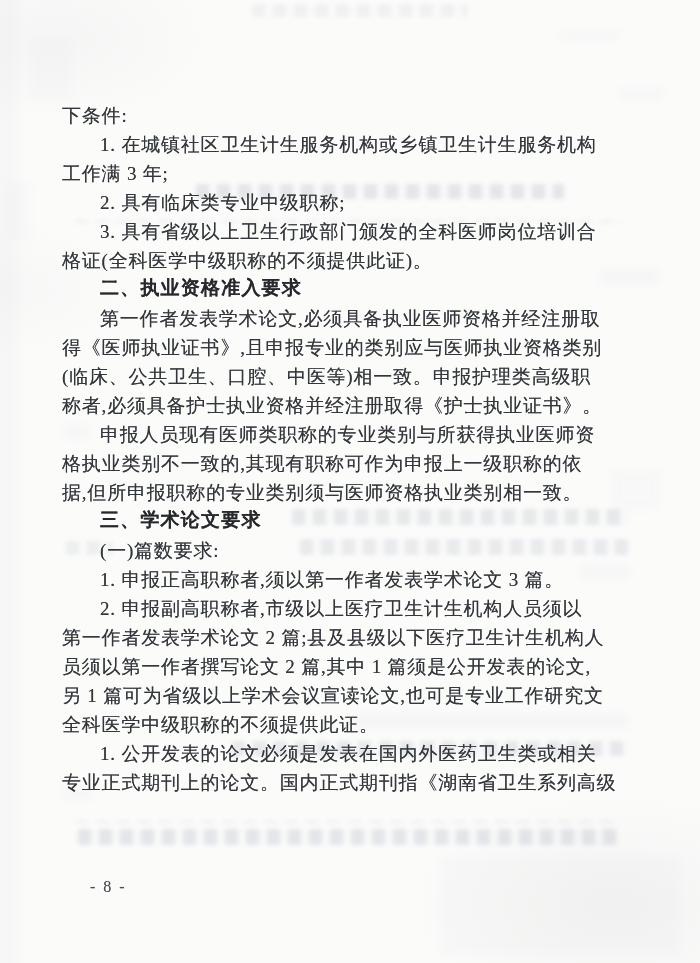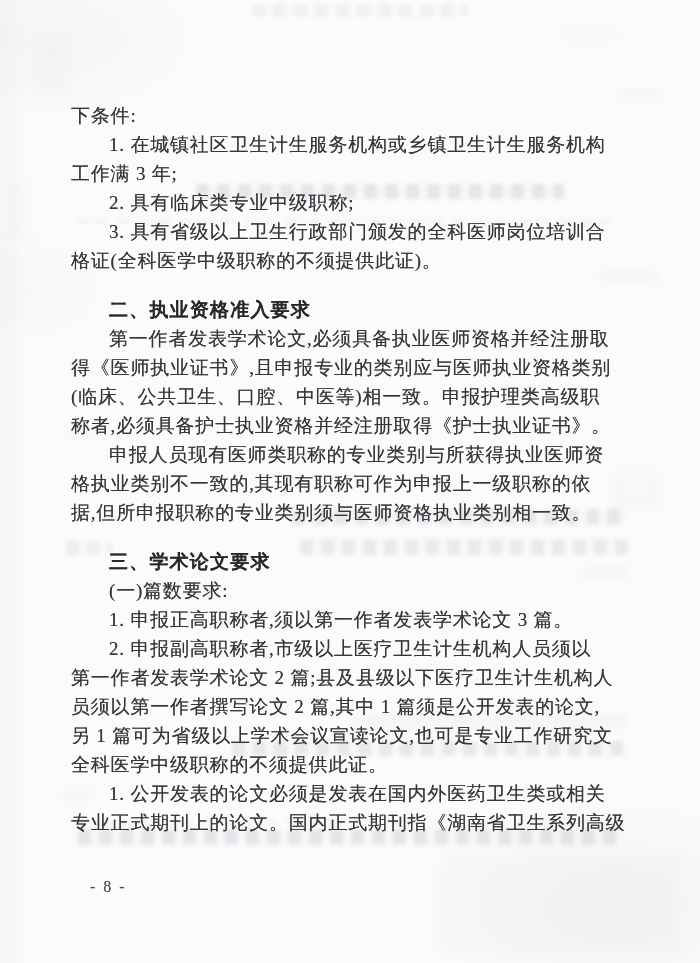--- a/index.html
+++ b/index.html
@@ -19,40 +19,39 @@
     inset: 0;
     background:
       radial-gradient(220px 120px at 8% 4%, rgba(190,192,196,0.10), rgba(190,192,196,0) 70%),
       radial-gradient(300px 160px at 88% 94%, rgba(185,188,192,0.12), rgba(185,188,192,0) 70%),
       radial-gradient(160px 90px at 2% 30%, rgba(200,202,206,0.08), rgba(200,202,206,0) 70%),
       linear-gradient(90deg, rgba(205,207,210,0.10) 0 10px, rgba(205,207,210,0) 26px),
       #fbfbfa;
   }
   .text-block {
     position: absolute;
-    left: 71px;
+    left: 62px;
     top: 101px;
     width: 558px;
   }
   .line {
     height: 29px;
     line-height: 29px;
     font-size: 19px;
     letter-spacing: 0.8px;
     color: #33373b;
     white-space: nowrap;
     text-shadow: 0 0 0.5px rgba(52,57,62,0.7);
   }
   .line.indent { padding-left: 38px; }
   .line.heading {
-    font-family: Liberation Sans, sans-serif;
+    font-family: Liberation Mono, monospace;
     font-weight: bold;
     color: #26282b;
     letter-spacing: 1.2px;
-    margin-top: 20px;
   }
   .page-number {
     position: absolute;
     left: 90px;
     top: 877px;
     font-size: 16px;
     line-height: 20px;
     color: #4b5056;
     letter-spacing: 2px;
     text-shadow: 0 0 0.5px rgba(70,75,80,0.6);

